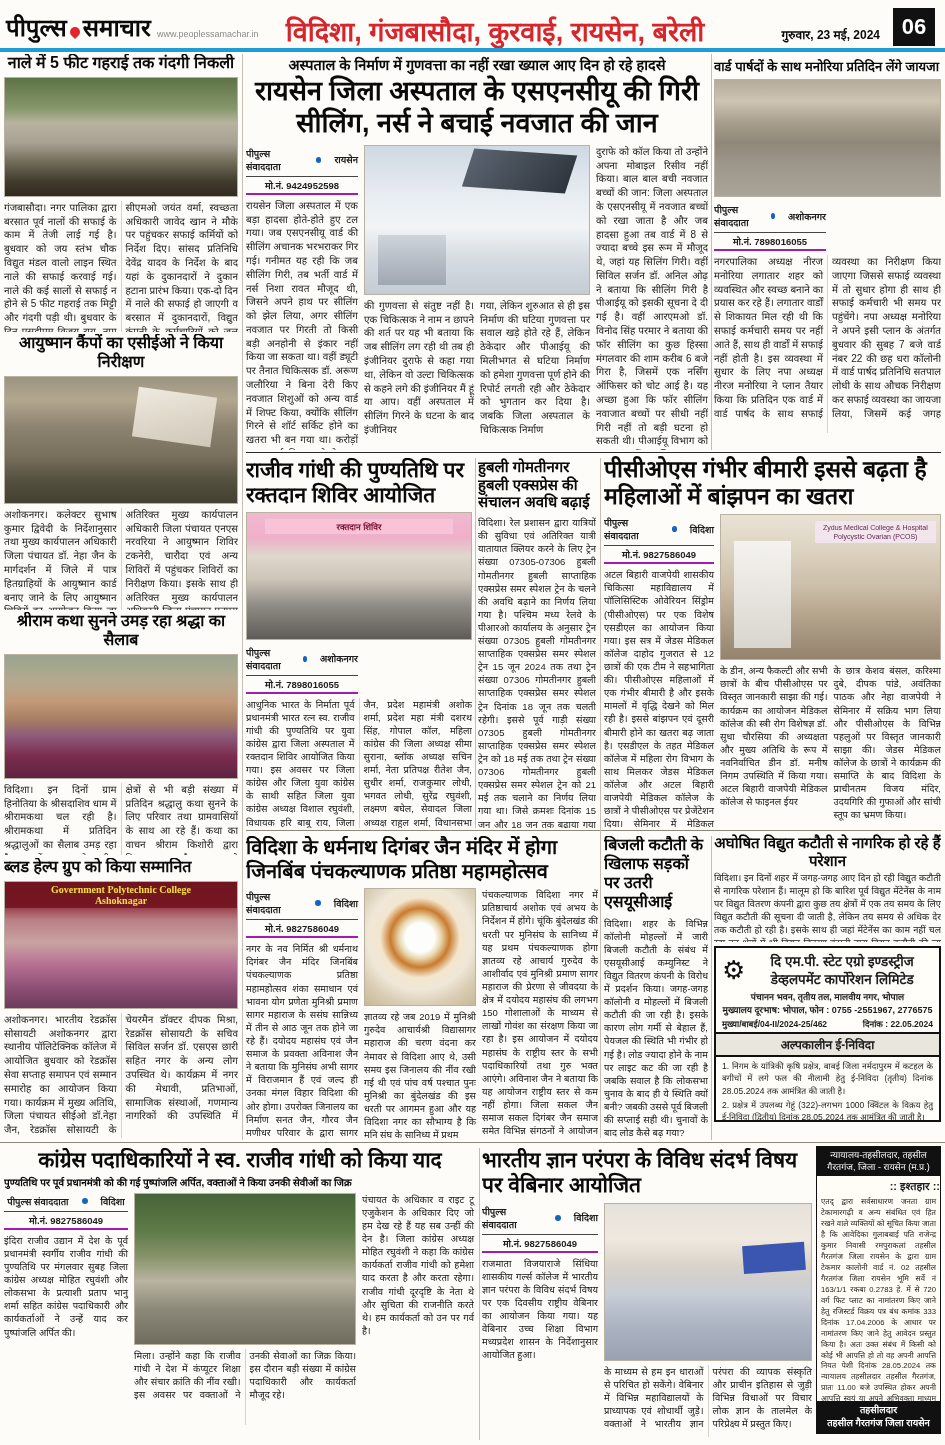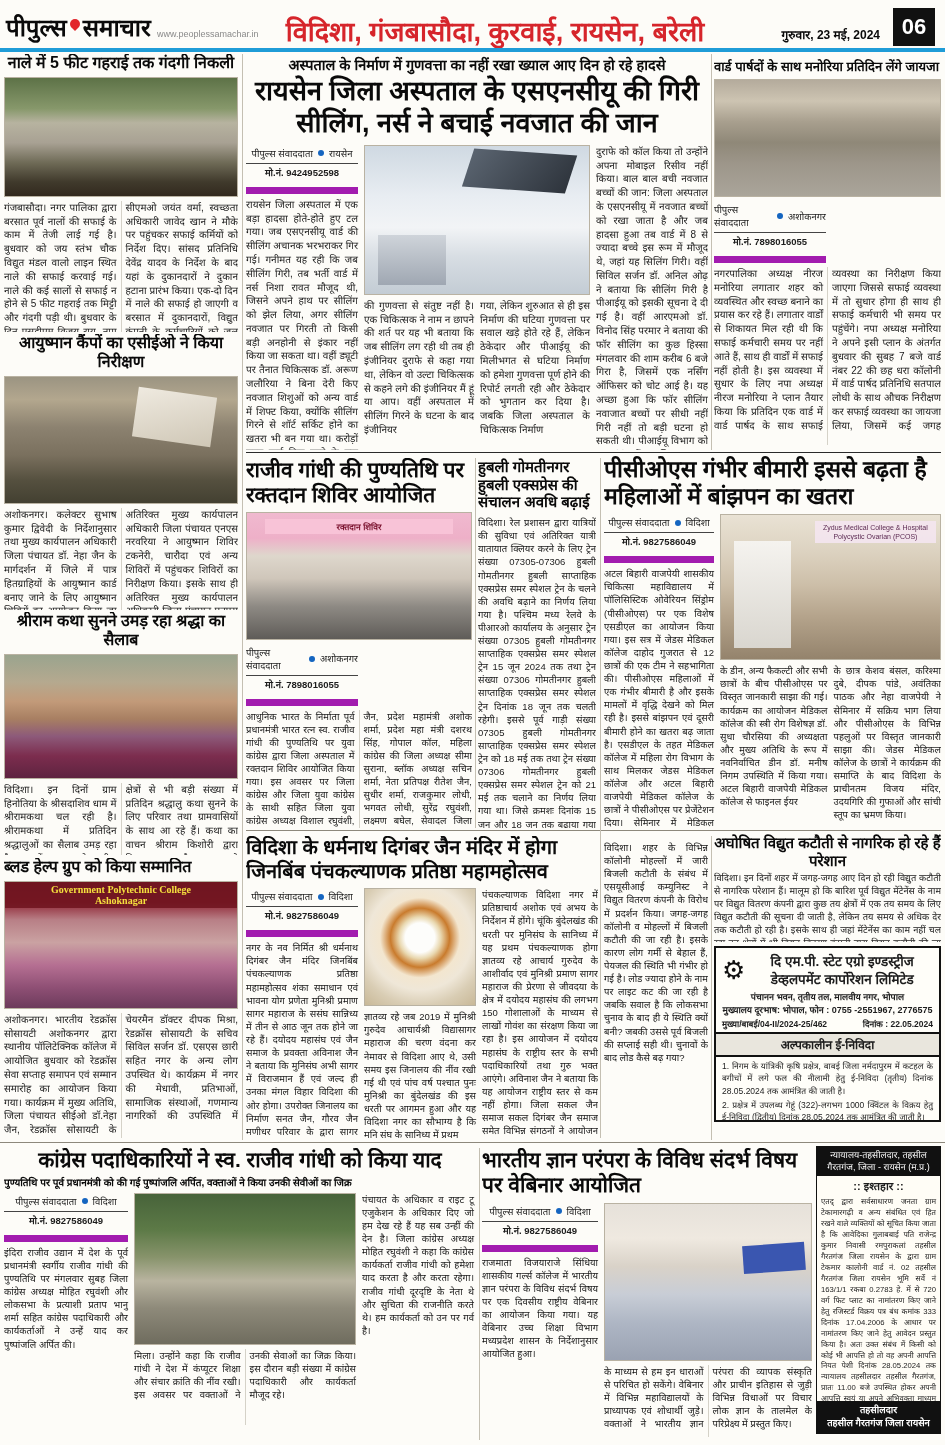--- a/index.html
+++ b/index.html
@@ -4,38 +4,38 @@
 <style>
   * { margin:0; padding:0; box-sizing:border-box; }
   html,body { background:#ffffff; }
   #page {
     position:relative; width:945px; height:1445px; margin:0 auto;
     background:#fdfcf8; overflow:hidden;
     font-family:"Liberation Sans","DejaVu Sans",sans-serif; color:#1d1d1d;
   }
   
   .masthead { position:absolute; left:6px; top:10px; display:flex; align-items:flex-end; gap:6px; }
-  .mast-logo { font-weight:bold; font-size:24px; color:#0a0a0a; letter-spacing:0px; display:flex; align-items:center; }
+  .mast-logo { font-weight:bold; font-size:24px; color:#0a0a0a; letter-spacing:0px; display:flex; align-items:flex-end; }
   .pin { display:inline-block; width:10px; height:10px; background:#e2252b; border-radius:50% 50% 50% 0; transform:rotate(-45deg); margin:0 3px 6px 3px; }
   .mast-site { font-size:9px; color:#8a8a8a; margin-bottom:4px; }
   .region-title { position:absolute; left:255px; top:12px; width:480px; text-align:center; font-size:27px; font-weight:bold; color:#d6252b; }
   .hdr-date { position:absolute; right:65px; top:26px; font-size:12px; font-weight:bold; color:#0a0a0a; }
   .pageno { position:absolute; right:10px; top:8px; width:42px; height:38px; background:#111; color:#fff; font-size:22px; font-weight:bold; display:flex; align-items:center; justify-content:center; }
   .blue-rule { position:absolute; left:0; top:48px; width:945px; height:4px; background:#1f9cd7; }
   
   .art { position:absolute; overflow:hidden; }
   .hl { font-weight:bold; color:#0a0a0a; line-height:1.18; }
   .hl-c { text-align:center; }
   .kicker { font-weight:bold; font-size:14.5px; text-align:center; color:#0a0a0a; }
   .subhead { font-weight:bold; color:#0a0a0a; }
   .body-txt { font-size:10px; line-height:1.38; text-align:justify; color:#1b1b1b; }
   .cols-2 { column-count:2; column-gap:9px; column-rule:1px solid #d5d2c8; }
-  .byline { display:flex; align-items:center; justify-content:center; gap:5px; font-size:9.5px; font-weight:normal; border-bottom:1px solid #444; padding:2px 0 3px; }
+  .byline { display:flex; align-items:center; justify-content:center; gap:13px; font-size:9.5px; font-weight:bold; border-bottom:1px solid #444; padding:2px 0 3px; }
   .dot { width:6px; height:6px; border-radius:50%; background:#1565c0; display:inline-block; }
-  .phone { text-align:center; font-size:9.5px; font-weight:bold; padding:2px 0 8px; border-bottom:7px solid #a21caf; margin-bottom:4px; }
+  .phone { text-align:center; font-size:9.5px; font-weight:bold; padding:2px 0 1px; border-bottom:2px solid #a21caf; margin-bottom:4px; }
   .row { display:flex; gap:6px; }
   .ph { border:1px solid #b9b2a2; width:100%; position:relative; overflow:hidden; }
   .vline { position:absolute; width:1px; background:#c4bfb2; }
   .hline { position:absolute; height:1px; background:#8d887c; }
   .hline-dark { background:#2a2a2a; }
   
   .ph-drain { background:linear-gradient(180deg,#5d7247 0%,#87986b 26%,#b7b3a0 38%,#a8a193 55%,#6e6a56 72%,#403a2c 88%,#32291e 100%); }
   .ph-hospital { background:linear-gradient(180deg,#cfd9e2 0%,#e8edf2 34%,#f2f4f6 55%,#d7dde3 75%,#c3ccd4 100%); }
   .ph-hospital:before { content:""; position:absolute; right:8%; top:4%; width:46%; height:26%; background:linear-gradient(115deg,#5a6470,#2e343c); transform:skew(-18deg,4deg); }
   .ph-hospital:after { content:""; position:absolute; left:6%; bottom:6%; width:30%; height:34%; background:linear-gradient(180deg,#cfd4da,#9fa7b2); }
@@ -62,21 +62,21 @@
   .ad-t1 { font-size:13.5px; font-weight:bold; }
   .ad-t2 { font-size:13.5px; font-weight:bold; }
   .ad-addr { text-align:center; font-weight:bold; font-size:9px; margin-top:2px; }
   .ad-phone { text-align:center; font-weight:bold; font-size:9px; }
   .ad-refrow { display:flex; justify-content:space-between; font-weight:bold; font-size:8.5px; margin-top:2px; }
   .ad-band { text-align:center; font-weight:bold; font-size:12px; background:#e9e6dd; border-top:2px solid #111; border-bottom:2px solid #111; margin:3px -6px; padding:2px 0; }
   .ad-item { text-align:justify; line-height:1.45; margin-top:2px; }
   
   .notice { border:1px solid #111; background:#fffdf6; }
   .nt-head { background:#111; color:#fff; font-weight:normal; text-align:center; font-size:9px; line-height:1.3; padding:3px 2px; }
-  .nt-title { text-align:center; font-weight:bold; font-size:11px; padding:2px 0; }
+  .nt-title { text-align:right; font-weight:bold; font-size:11px; padding:2px 0; }
   .nt-body { font-size:7.7px; line-height:1.42; text-align:justify; padding:2px 4px; }
   .nt-foot { background:#111; color:#fff; font-weight:bold; text-align:center; font-size:9.5px; line-height:1.35; padding:3px 2px; }
 </style>
 </head>
 <body>
 
 <div id="page">
 
   <div class="masthead">
     <span class="mast-logo">
@@ -230,20 +230,21 @@
       </div>
       <div style="width:112px">
         <div class="ph ph-jain" style="height:118px"></div>
         <div class="body-txt" style="height:126px;margin-top:4px;font-size:9.5px">ज्ञातव्य रहे जब 2019 में मुनिश्री गुरुदेव आचार्यश्री विद्यासागर महाराज की चरण वंदना कर नेमावर से विदिशा आए थे, उसी समय इस जिनालय की नींव रखी गई थी एवं पांच वर्ष पश्चात पुनः मुनिश्री का बुंदेलखंड की इस धरती पर आगमन हुआ और यह विदिशा नगर का सौभाग्य है कि मुनि संघ के सानिध्य में प्रथम</div>
       </div>
       <div class="body-txt" style="width:116px;height:248px;font-size:9.5px">पंचकल्याणक विदिशा नगर में प्रतिष्ठाचार्य अशोक एवं अभय के निर्देशन में होंगे। चूंकि बुंदेलखंड की धरती पर मुनिसंघ के सानिध्य में यह प्रथम पंचकल्याणक होगा ज्ञातव्य रहे आचार्य गुरुदेव के आशीर्वाद एवं मुनिश्री प्रमाण सागर महाराज की प्रेरणा से जीवदया के क्षेत्र में दयोदय महासंघ की लगभग 150 गोशालाओं के माध्यम से लाखों गोवंश का संरक्षण किया जा रहा है। इस आयोजन में दयोदय महासंघ के राष्ट्रीय स्तर के सभी पदाधिकारियों तथा गुरु भक्त आएंगे। अविनाश जैन ने बताया कि यह आयोजन राष्ट्रीय स्तर से कम नहीं होगा। जिला सकल जैन समाज सकल दिगंबर जैन समाज समेत विभिन्न संगठनों ने आयोजन की तैयारी शुरू कर दी है।</div>
     </div>
   </div>
 
   <div class="art" style="left:604px;top:836px;width:104px;height:302px">
+    <div class="hl" style="font-size:16px">बिजली कटौती के खिलाफ सड़कों पर उतरी एसयूसीआई</div>
     <div class="body-txt" style="height:216px;margin-top:5px;font-size:9.5px">विदिशा। शहर के विभिन्न कॉलोनी मोहल्लों में जारी बिजली कटौती के संबंध में एसयूसीआई कम्युनिस्ट ने विद्युत वितरण कंपनी के विरोध में प्रदर्शन किया। जगह-जगह कॉलोनी व मोहल्लों में बिजली कटौती की जा रही है। इसके कारण लोग गर्मी से बेहाल हैं, पेयजल की स्थिति भी गंभीर हो गई है। लोड ज्यादा होने के नाम पर लाइट कट की जा रही है जबकि सवाल है कि लोकसभा चुनाव के बाद ही ये स्थिति क्यों बनी? जबकी उससे पूर्व बिजली की सप्लाई सही थी। चुनावों के बाद लोड कैसे बढ़ गया?</div>
   </div>
 
   <div class="art" style="left:714px;top:834px;width:227px;height:108px">
     <div class="hl hl-c" style="font-size:15px">अघोषित विद्युत कटौती से नागरिक हो रहे हैं परेशान</div>
     <div class="body-txt" style="height:86px;margin-top:3px;font-size:9.3px">विदिशा। इन दिनों शहर में जगह-जगह आए दिन हो रही विद्युत कटौती से नागरिक परेशान हैं। मालूम हो कि बारिश पूर्व विद्युत मेंटेनेंस के नाम पर विद्युत वितरण कंपनी द्वारा कुछ तय क्षेत्रों में एक तय समय के लिए विद्युत कटौती की सूचना दी जाती है, लेकिन तय समय से अधिक देर तक कटौती हो रही है। इसके साथ ही जहां मेंटेनेंस का काम नहीं चल रहा उन क्षेत्रों में भी विद्युत वितरण कंपनी द्वारा विद्युत कटौती की जा रही है। जिससे नागरिक परेशान हैं।</div>
   </div>
 
   <div class="art adbox" style="left:714px;top:946px;width:227px;height:176px">
     <div class="ad-head">

